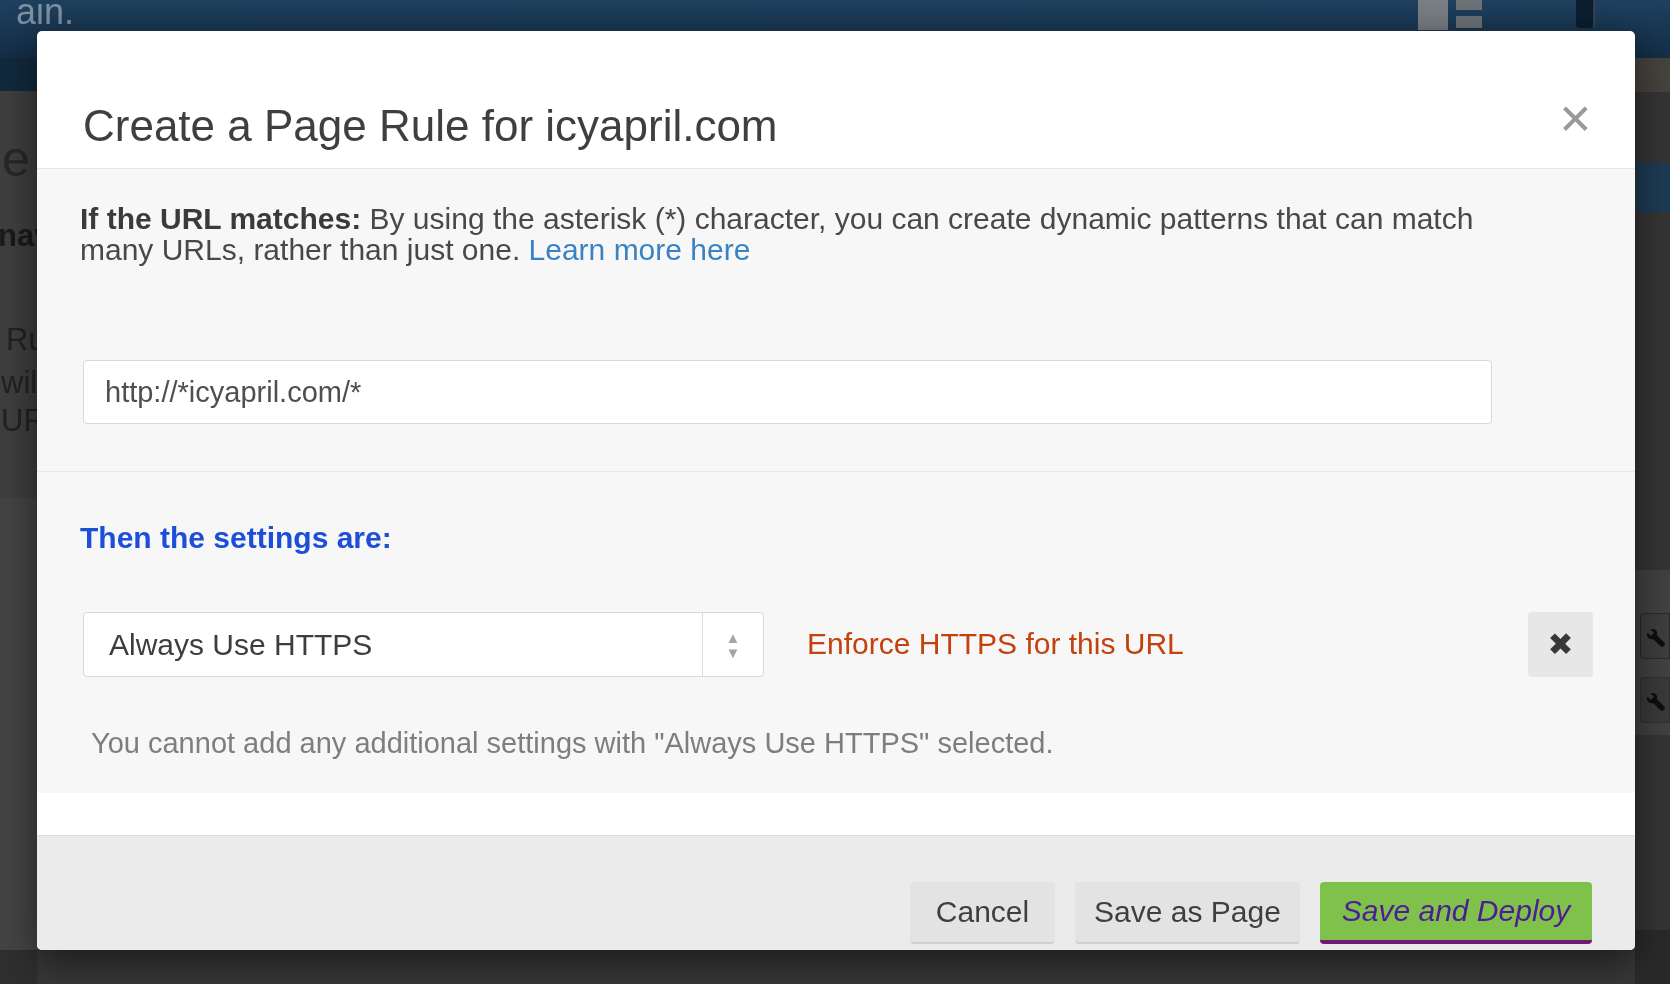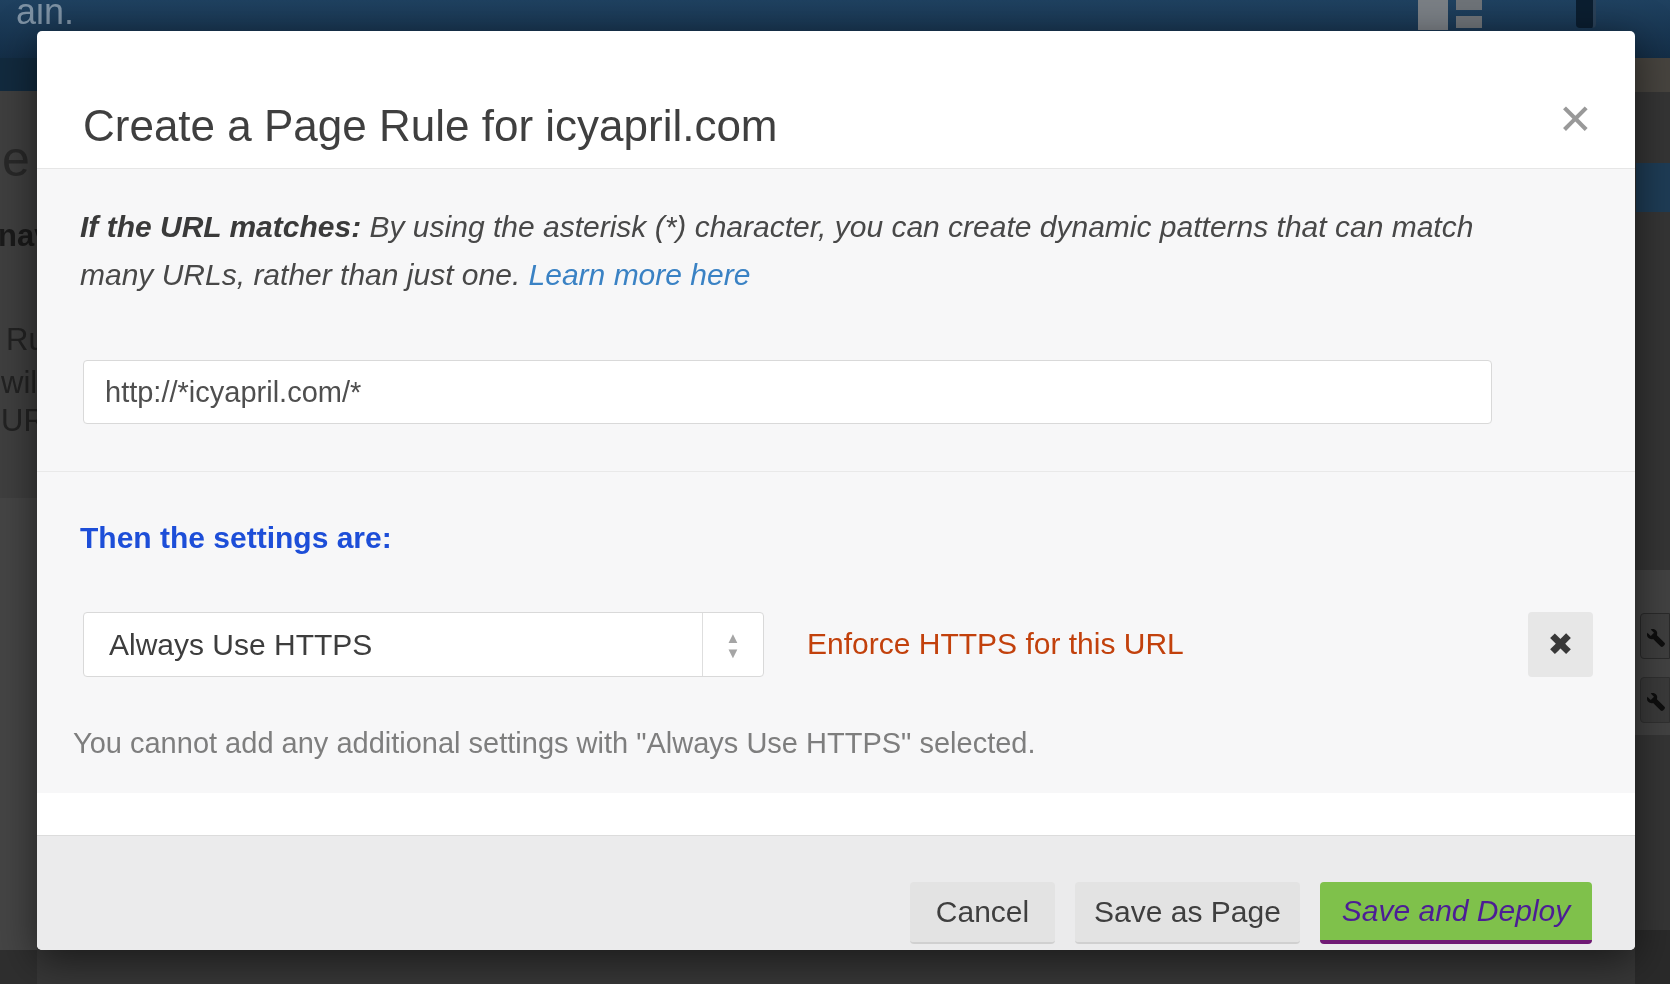--- a/index.html
+++ b/index.html
@@ -52,21 +52,21 @@
 
   .modal-header { position:absolute; left:0; top:0; width:100%; height:137px; background:#ffffff;margin-top:28px; }
   .modal-title { position:absolute; left:46px; top:42px; font-size:44px; color:#3f3f3f; }
   .modal-close { position:absolute; right:42px; top:40px; font-size:42px; line-height:42px;
                  color:#999999; cursor:pointer; }
 
   .modal-body { position:absolute; left:0; top:137px; width:100%; height:625px;
                 background:#f7f7f8; border-top:1px solid #e6e6e6; }
 
   .url-desc { position:absolute; left:43px; top:34px; width:1402px;
-              font-size:30px; line-height:48px; color:#484848;font-style:italic; }
+              font-size:30px; line-height:31px; color:#484848; }
   .url-desc b { color:#3a3a3a; }
   .url-desc a { color:#3a82c4; text-decoration:none; cursor:pointer; }
 
   .url-input { position:absolute; left:46px; top:191px; width:1409px; height:64px;
                background:#ffffff; border:1px solid #d9d9d9; border-radius:4px;
                font-family:"Liberation Sans", sans-serif;
                font-size:29px; color:#4f4f4f; padding:0 16px 0 21px; outline:none; }
 
   .section-divider { position:absolute; left:0; top:302px; width:100%; height:1px; background:#e9e9e9; }
 
@@ -80,21 +80,21 @@
                  border-left:1px solid #dedede; display:flex; flex-direction:column;
                  align-items:center; justify-content:center; }
   .sel-stepper span { font-size:15px; line-height:15px; color:#a5a5a5; }
 
   .setting-desc { position:absolute; left:770px; top:458px; font-size:30px; color:#c2410c; }
 
   .remove-btn { position:absolute; left:1491px; top:443px; width:65px; height:65px;
                 background:#e7e7e7; border-radius:4px; display:flex; align-items:center;
                 justify-content:center; font-size:31px; color:#383838; cursor:pointer; }
 
-  .setting-note { position:absolute; left:36px; top:558px; font-size:29px; color:#7e7e7e; }
+  .setting-note { position:absolute; left:54px; top:558px; font-size:29px; color:#7e7e7e; }
 
   .modal-footer { position:absolute; left:0; top:804px; width:100%; height:157px;
                   background:#ebebec; border-top:1px solid #dcdcdc; }
   .btn { position:absolute; top:46px; height:62px; border:none; border-radius:4px;
          font-family:"Liberation Sans", sans-serif; font-size:30px; cursor:pointer;
          display:flex; align-items:center; justify-content:center; }
   .btn-gray { background:#e3e3e3; color:#3f3f3f; border-bottom:2px solid #d0d0d0; }
   .btn-cancel { left:873px; width:145px; }
   .btn-draft  { left:1038px; width:225px; }
   .btn-deploy { left:1283px; width:272px; background:#7fc14b; color:#4c1d95;

